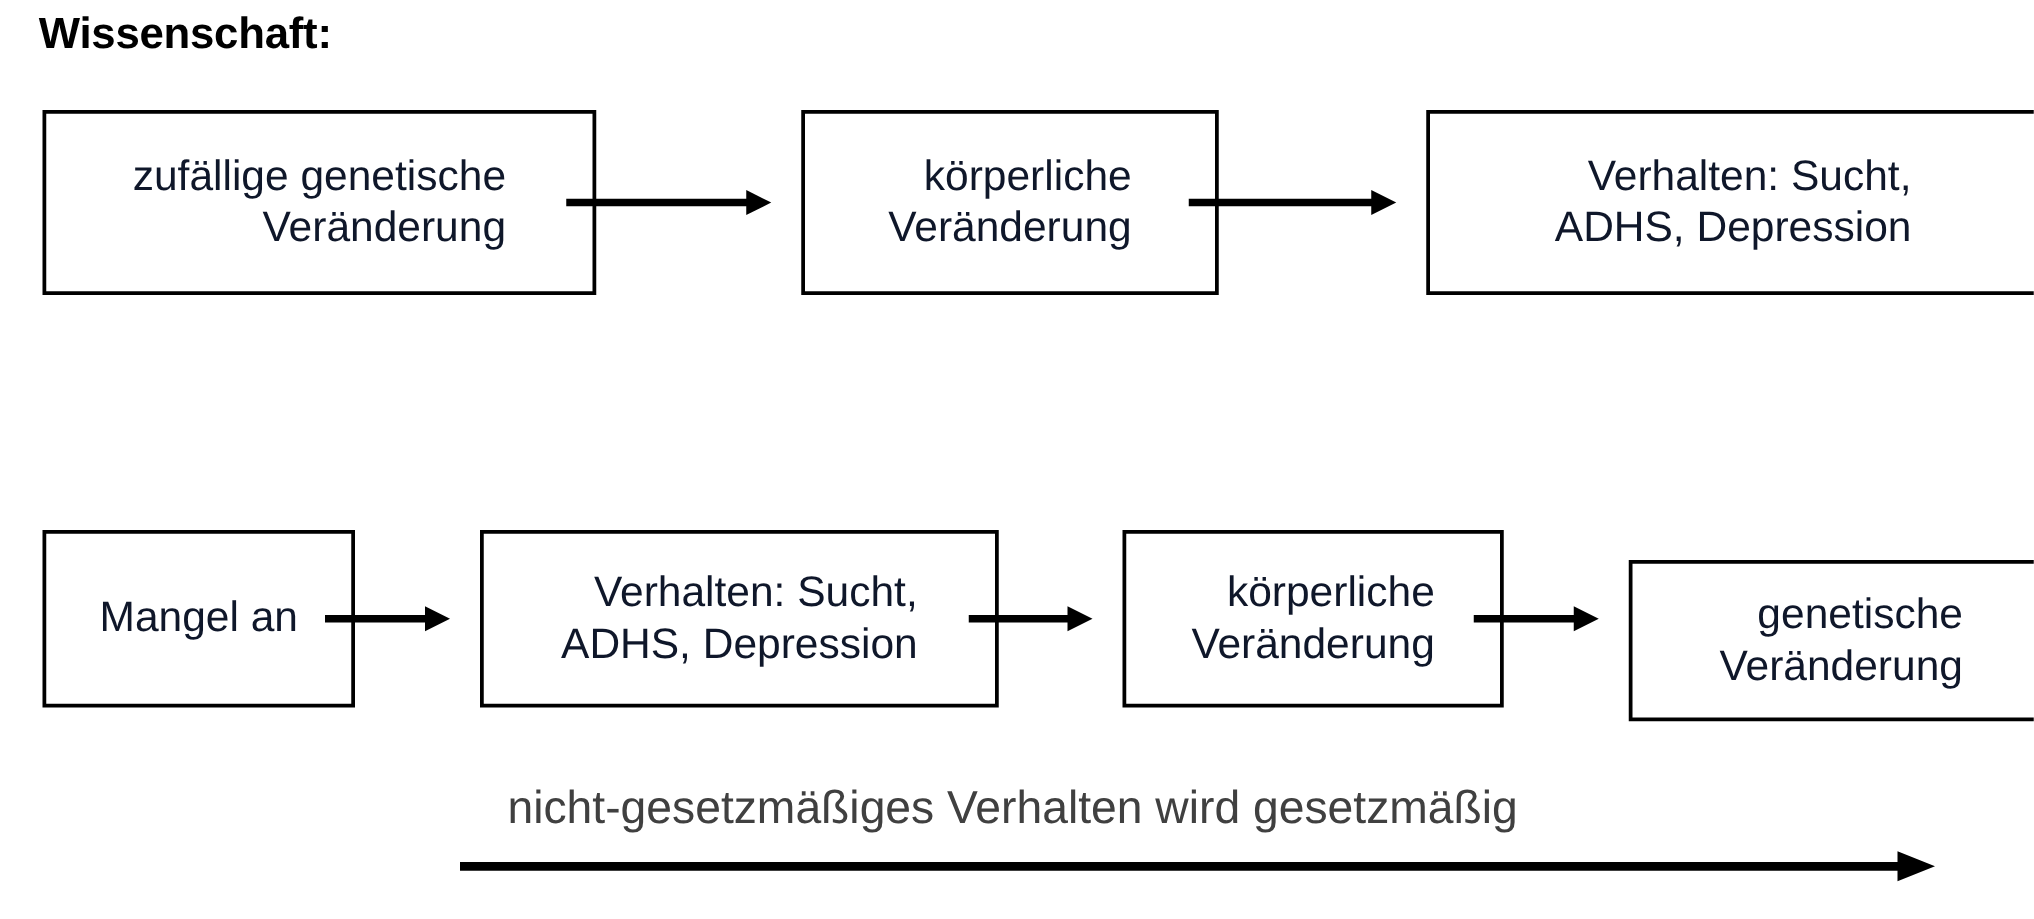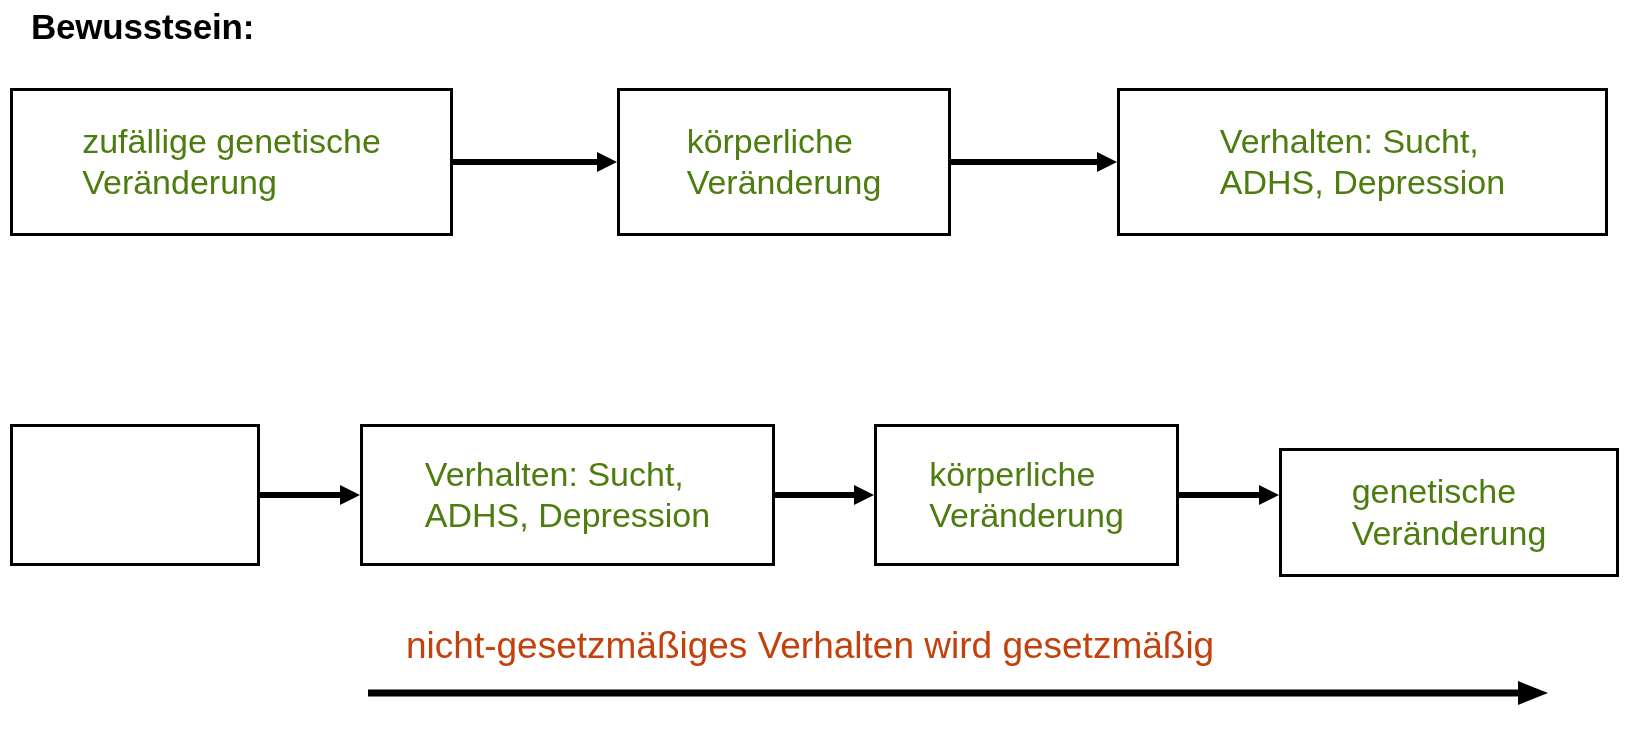--- a/index.html
+++ b/index.html
@@ -32,25 +32,26 @@
   #heading-reality { left: 31px; top: 343px; }
 
   .node {
     position: absolute;
     box-sizing: border-box;
     border: 3px solid #000000;
     background: #ffffff;
     display: flex;
     align-items: center;
     justify-content: center;
-    text-align: left;
+    text-align: right;
     font-size: 34px;
     line-height: 1.22;
     padding: 2px 6px;
-    color: #4d7c0f;
+    color: #0f172a;
+    margin-left: 24px;
   }
   .node span { display: block; }
 
   
   #node-r1-genetic   { left: 10px;   top: 88px;  width: 443px; height: 148px; }
   #node-r1-physical  { left: 617px;  top: 88px;  width: 334px; height: 148px; }
   #node-r1-behavior  { left: 1117px; top: 88px;  width: 491px; height: 148px; }
 
   
   #node-r2-lack      { left: 10px;   top: 424px; width: 250px; height: 142px; }
@@ -74,37 +75,37 @@
   #arrow-r2-3 { left: 1179px; top: 485px; width: 100px; }
 
   
   #caption-transform {
     position: absolute;
     left: 406px;
     top: 626px;
     font-size: 37px;
     line-height: 1.1;
     white-space: nowrap;
-    color: #c2410c;
+    color: #404040;
   }
   #arrow-transform {
     position: absolute;
     left: 368px;
     top: 680px;
     width: 1180px;
     height: 26px;
   }
   #arrow-transform svg { display: block; }
 </style>
 </head>
 <body>
 
 <div class="canvas">
 
-  <div class="heading" id="heading-science">Bewusstsein:</div>
+  <div class="heading" id="heading-science">Wissenschaft:</div>
 
   <div class="node" id="node-r1-genetic">
     <div>
       <span>zufällige genetische</span>
       <span>Veränderung</span>
     </div>
   </div>
 
   <div class="arrow" id="arrow-r1-1">
     <svg width="164" height="20" viewBox="0 0 164 20" aria-hidden="true">
@@ -130,20 +131,21 @@
   <div class="node" id="node-r1-behavior">
     <div>
       <span>Verhalten: Sucht,</span>
       <span>ADHS, Depression</span>
     </div>
   </div>
 
 
   <div class="node" id="node-r2-lack">
     <div>
+      <span>Mangel an</span>
     </div>
   </div>
 
   <div class="arrow" id="arrow-r2-1">
     <svg width="100" height="20" viewBox="0 0 100 20" aria-hidden="true">
       <line x1="0" y1="10" x2="83" y2="10" stroke="#000000" stroke-width="6"></line>
       <polygon points="80,0 100,10 80,20" fill="#000000"></polygon>
     </svg>
   </div>
 

